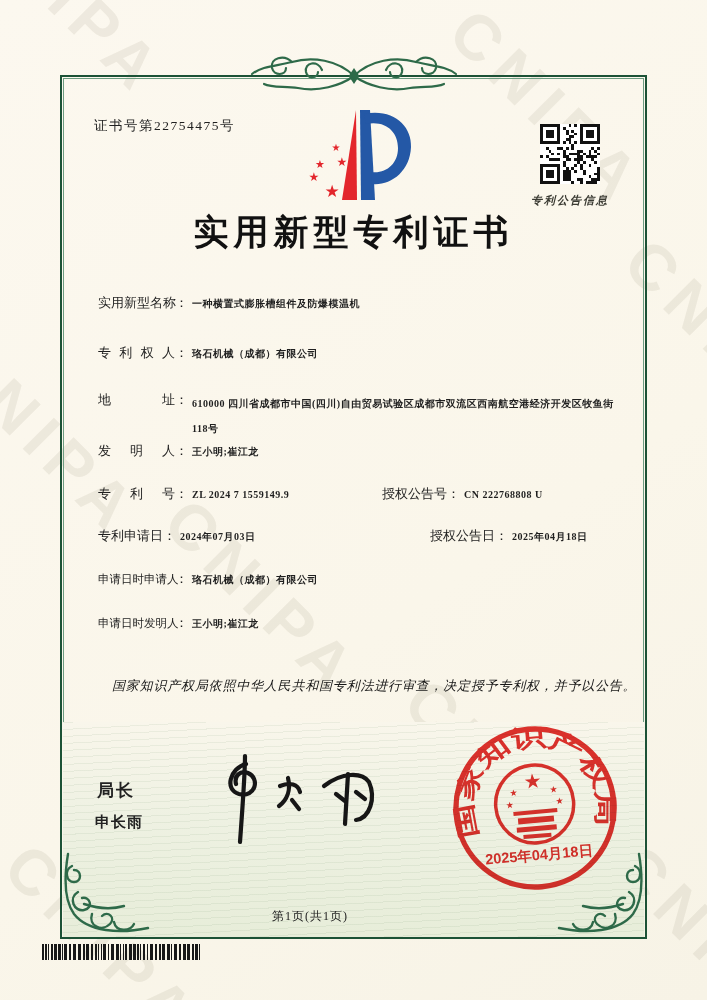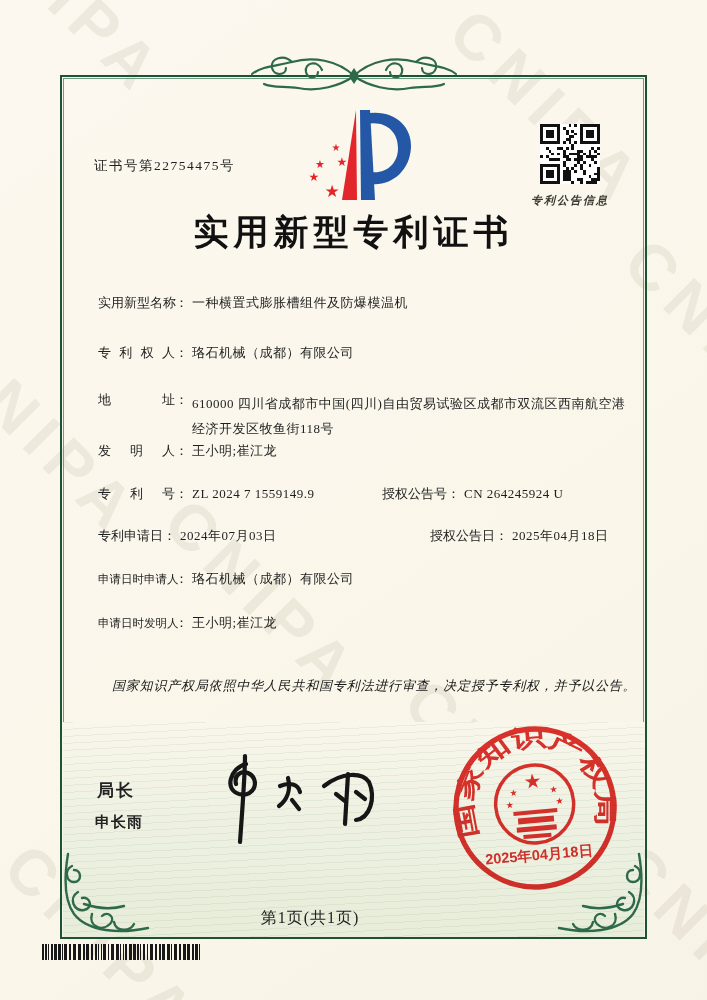--- a/index.html
+++ b/index.html
@@ -31,57 +31,57 @@
     position:absolute; left:63px; top:722px; width:581px; height:215px;
     background:
       repeating-linear-gradient(177deg, rgba(110,145,105,0.10) 0 1px, rgba(0,0,0,0) 1px 7px),
       linear-gradient(180deg,#f9f6eb 0%, #eef1e2 45%, #e7edd9 100%);
   }
   .topline-orn { position:absolute; left:50%; top:46px; transform:translateX(-50%); }
   .corner-orn { position:absolute; bottom:64px; }
   .corner-orn.left { left:62px; }
   .corner-orn.right { right:62px; transform:scaleX(-1); }
 
-  .cert-no { position:absolute; left:94px; top:117px; font-size:13.5px; letter-spacing:1.5px;margin-top:40px; }
+  .cert-no { position:absolute; left:94px; top:117px; font-size:13.5px; letter-spacing:1.5px; }
 
   .qr-wrap { position:absolute; left:524px; top:124px; width:92px; text-align:center; }
   .qr-svg { width:60px; height:60px; background:#fff; display:inline-block; }
   .qr-caption { margin-top:5px; font-size:11px; font-style:italic; font-weight:bold;
     letter-spacing:2px; color:#3a3a32; white-space:nowrap; }
 
   .logo { position:absolute; left:298px; top:104px; }
 
   .title { position:absolute; left:60px; top:209px; width:587px; text-align:center;
     font-size:35px; font-weight:bold; letter-spacing:5px; color:#111; }
 
   .row { position:absolute; white-space:nowrap; }
   .flabel { display:inline-block; width:77px; font-size:13px;
     text-align:justify; text-align-last:justify; vertical-align:baseline; }
   .flabel.long { font-size:11.5px; }
   .colon { display:inline-block; width:13px; font-size:13px; }
-  .fvalue { font-size:13px; letter-spacing:0.5px; }
+  .fvalue { font-size:10px; letter-spacing:0.5px;font-weight:bold; }
   .addr-row { display:flex; align-items:flex-start; white-space:normal; }
   .addr-row .fvalue { display:inline-block; width:437px; line-height:25px; white-space:normal; margin-left:4px; }
 
   .statement { position:absolute; left:86px; top:672px; width:552px;
     font-style:italic; font-size:13px; letter-spacing:0.8px; line-height:27px; color:#161616; }
   .statement .l1 { padding-left:26px; white-space:nowrap; }
   .statement .l2 { white-space:nowrap; }
 
   .sig-title { position:absolute; left:97px; top:779px; font-size:17px; font-weight:bold;
     letter-spacing:2px; font-family:"Liberation Sans","DejaVu Sans",sans-serif; color:#222; }
   .sig-name  { position:absolute; left:95px; top:813px; font-size:15px; font-weight:bold;
     letter-spacing:1px; font-family:"Liberation Sans","DejaVu Sans",sans-serif; color:#222; }
   .sig-script { position:absolute; left:192px; top:742px; }
 
   .seal { position:absolute; left:449px; top:722px; mix-blend-mode:multiply; opacity:0.93;
     transform:rotate(-5deg); }
 
   .footer-page { position:absolute; left:60px; top:908px; width:500px; text-align:center;
-    font-size:16px; letter-spacing:1px; color:#222; }
+    font-size:12px; letter-spacing:1px; color:#222; }
 
   .barcode { position:absolute; left:42px; top:944px; width:160px; height:16px;
     display:flex; align-items:stretch; }
   .barcode .bar { background:#181818; height:100%; }
   .barcode .gap { background:transparent; height:100%; }
 </style>
 </head>
 <body>
 
 <div class="page">
@@ -377,21 +377,21 @@
     <span class="flabel">发明人</span><span class="colon">：</span>
     <span class="fvalue">王小明;崔江龙</span>
   </div>
 
   <div class="row" style="left:98px; top:484px;">
     <span class="flabel">专利号</span><span class="colon">：</span>
     <span class="fvalue">ZL 2024 7 1559149.9</span>
   </div>
   <div class="row" style="left:382px; top:484px;">
     <span style="font-size:13px;">授权公告号</span><span class="colon">：</span>
-    <span class="fvalue">CN 264245924 U</span>
+    <span class="fvalue">CN 222768808 U</span>
   </div>
 
   <div class="row" style="left:98px; top:526px;">
     <span style="font-size:13px;">专利申请日</span><span class="colon">：</span>
     <span class="fvalue">2024年07月03日</span>
   </div>
   <div class="row" style="left:382px; top:526px;margin-left:48px;">
     <span style="font-size:13px;">授权公告日</span><span class="colon">：</span>
     <span class="fvalue">2025年04月18日</span>
   </div>

